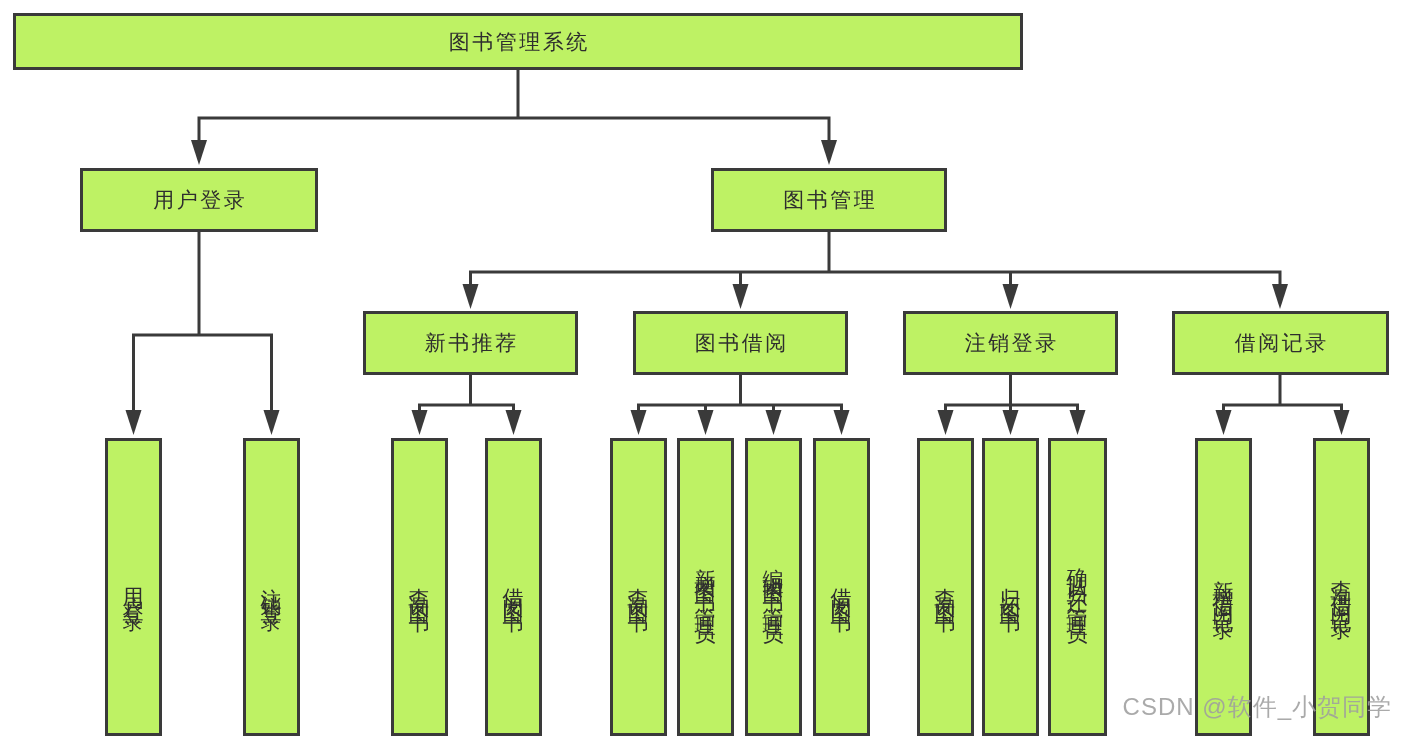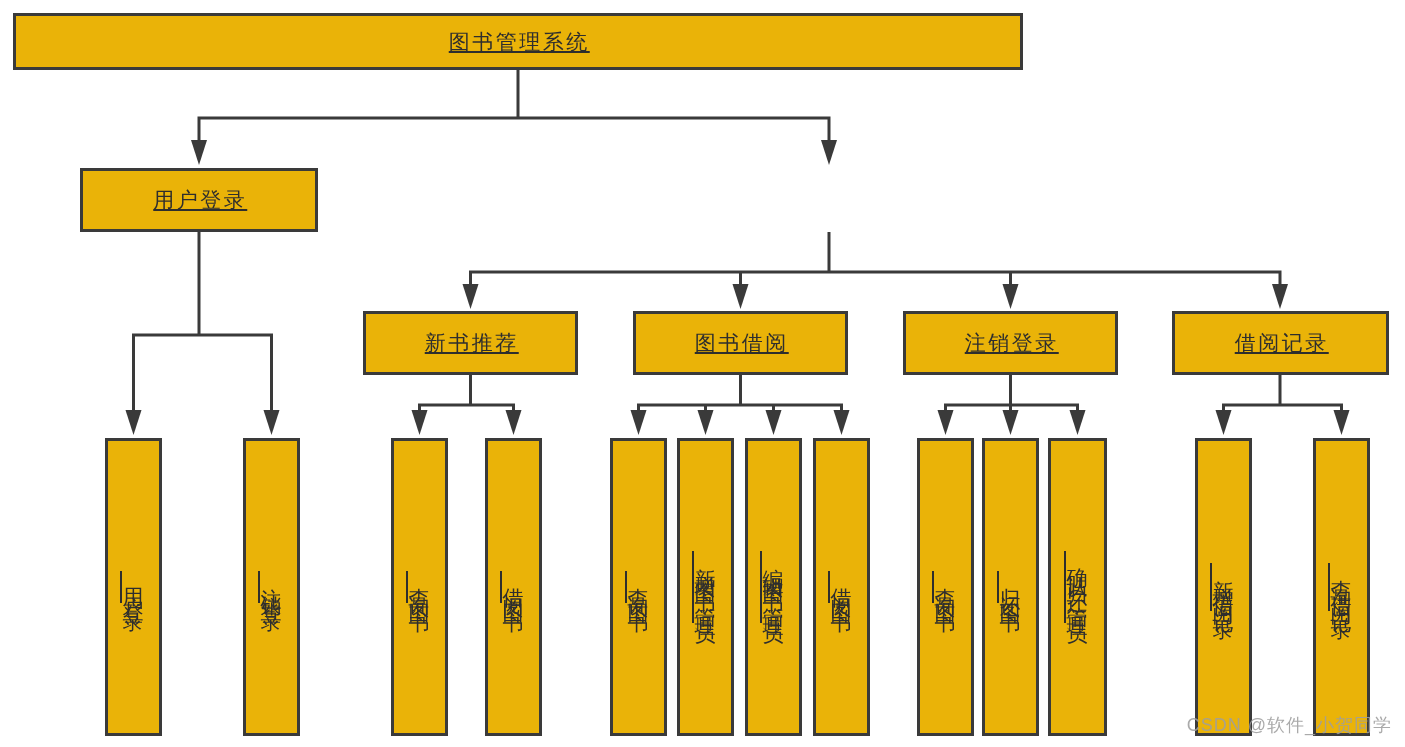--- a/index.html
+++ b/index.html
@@ -2,38 +2,37 @@
 <html><head>
 <meta charset="utf-8">
 <style>
   html,body{margin:0;padding:0;background:#ffffff;}
   .stage{
     position:relative;width:1405px;height:747px;background:#ffffff;overflow:hidden;
     font-family:"Liberation Sans","DejaVu Sans",sans-serif;color:#2e2e2e;
   }
   .wires{position:absolute;left:0;top:0;width:1405px;height:747px;pointer-events:none;}
   .node{
-    position:absolute;box-sizing:border-box;background:#eab308;
+    position:absolute;box-sizing:border-box;background:#bef264;
     border:3px solid #3a3a3a;
     display:flex;align-items:center;justify-content:center;text-align:center;
     z-index:2;
-    text-decoration:underline;
   }
   .lbl{
     font-size:21px;letter-spacing:2.5px;color:#2e2e2e;white-space:nowrap;
     text-indent:2.5px; 
   }
   .leaf .lbl{
     writing-mode:vertical-rl;text-orientation:mixed;
     font-size:21px;letter-spacing:8px;white-space:normal;line-height:1.0;
     text-indent:0;
   }
   .watermark{
-    position:absolute;right:13px;bottom:10px;z-index:5;
-    font-size:18px;letter-spacing:1px;color:rgba(158,158,158,0.88);
+    position:absolute;right:13px;bottom:24px;z-index:5;
+    font-size:24px;letter-spacing:1px;color:rgba(158,158,158,0.88);
   }
 </style>
 </head>
 <body>
 
 <div class="stage">
 
   <svg class="wires" viewBox="0 0 1405 747" xmlns="http://www.w3.org/2000/svg">
     <g stroke="#3a3a3a" stroke-width="3" fill="none">
       <path d="M518 70 V118 M197.5 118 H830.5 M199 118 V144 M829 118 V144"></path>
@@ -73,20 +72,23 @@
       <polygon points="1333.5,410 1349.5,410 1341.5,435"></polygon>
     </g>
   </svg>
 
   <div class="node" style="left:13px;top:13px;width:1010px;height:57px">
     <span class="lbl">图书管理系统</span>
   </div>
 
   <div class="node" style="left:80px;top:168px;width:238px;height:64px">
     <span class="lbl">用户登录</span>
+  </div>
+  <div class="node" style="left:711px;top:168px;width:236px;height:64px">
+    <span class="lbl">图书管理</span>
   </div>
 
   <div class="node" style="left:363px;top:311px;width:215px;height:64px">
     <span class="lbl">新书推荐</span>
   </div>
   <div class="node" style="left:633px;top:311px;width:215px;height:64px">
     <span class="lbl">图书借阅</span>
   </div>
   <div class="node" style="left:903px;top:311px;width:215px;height:64px">
     <span class="lbl">注销登录</span>

